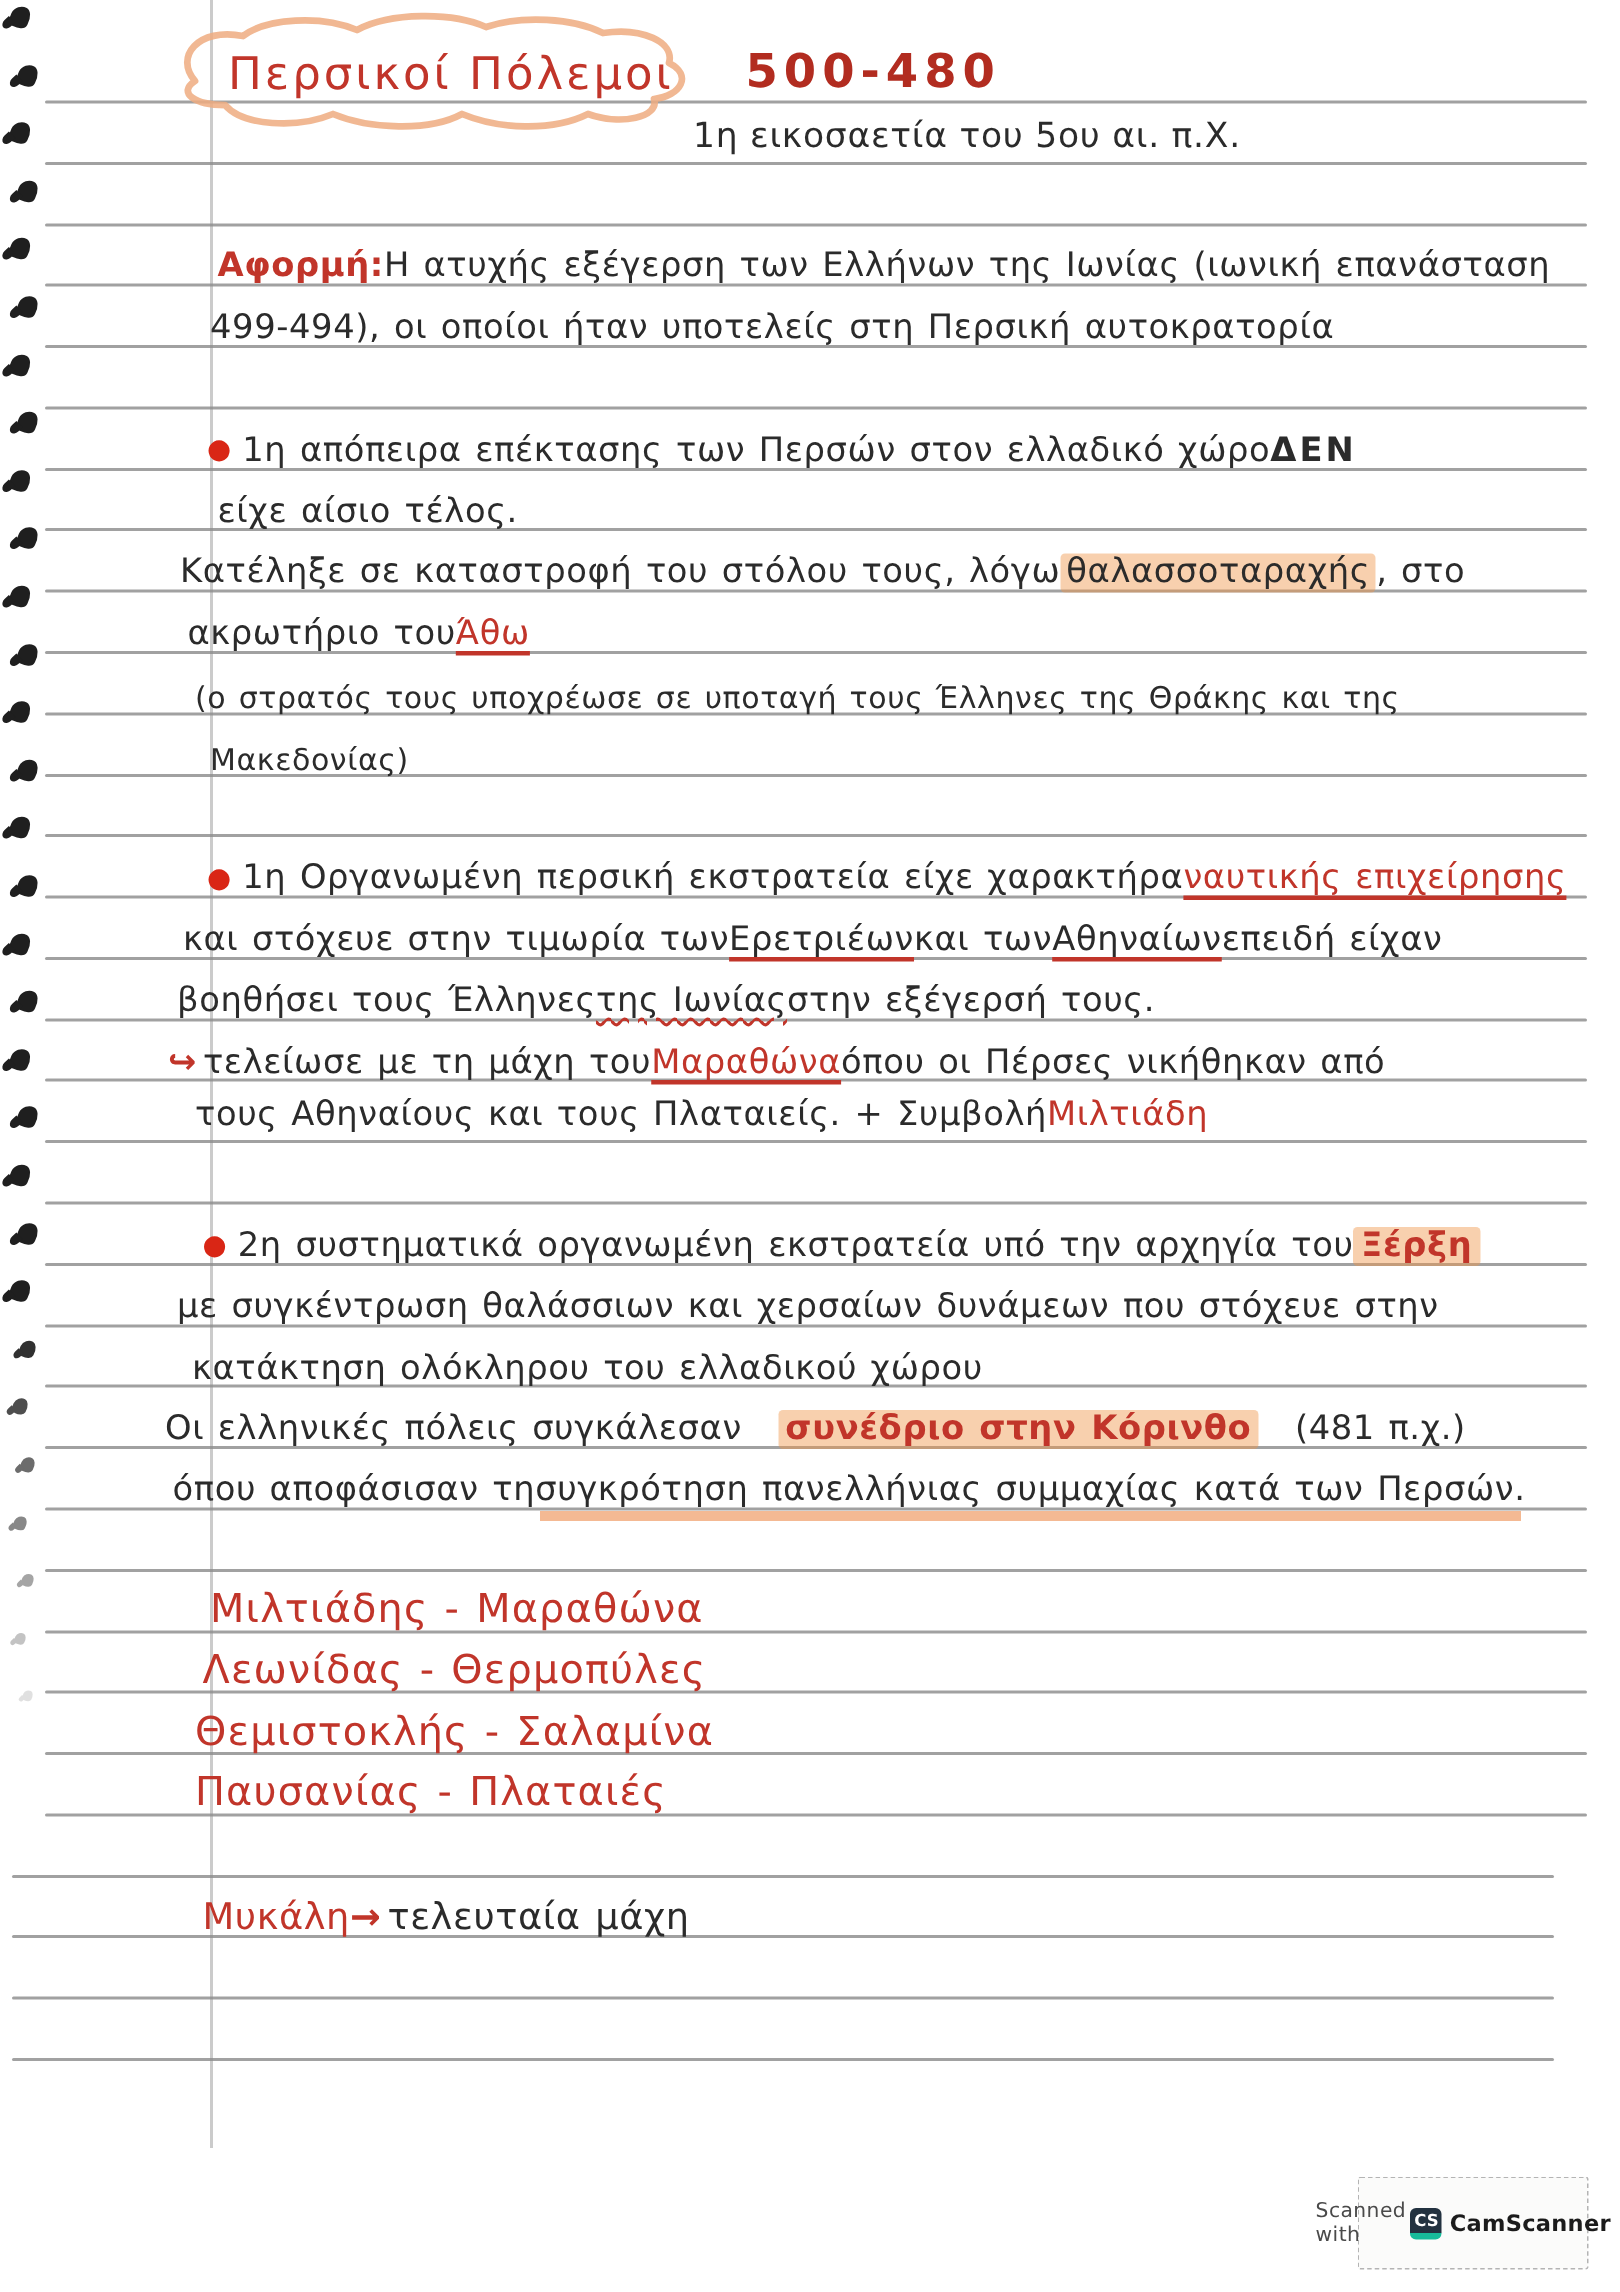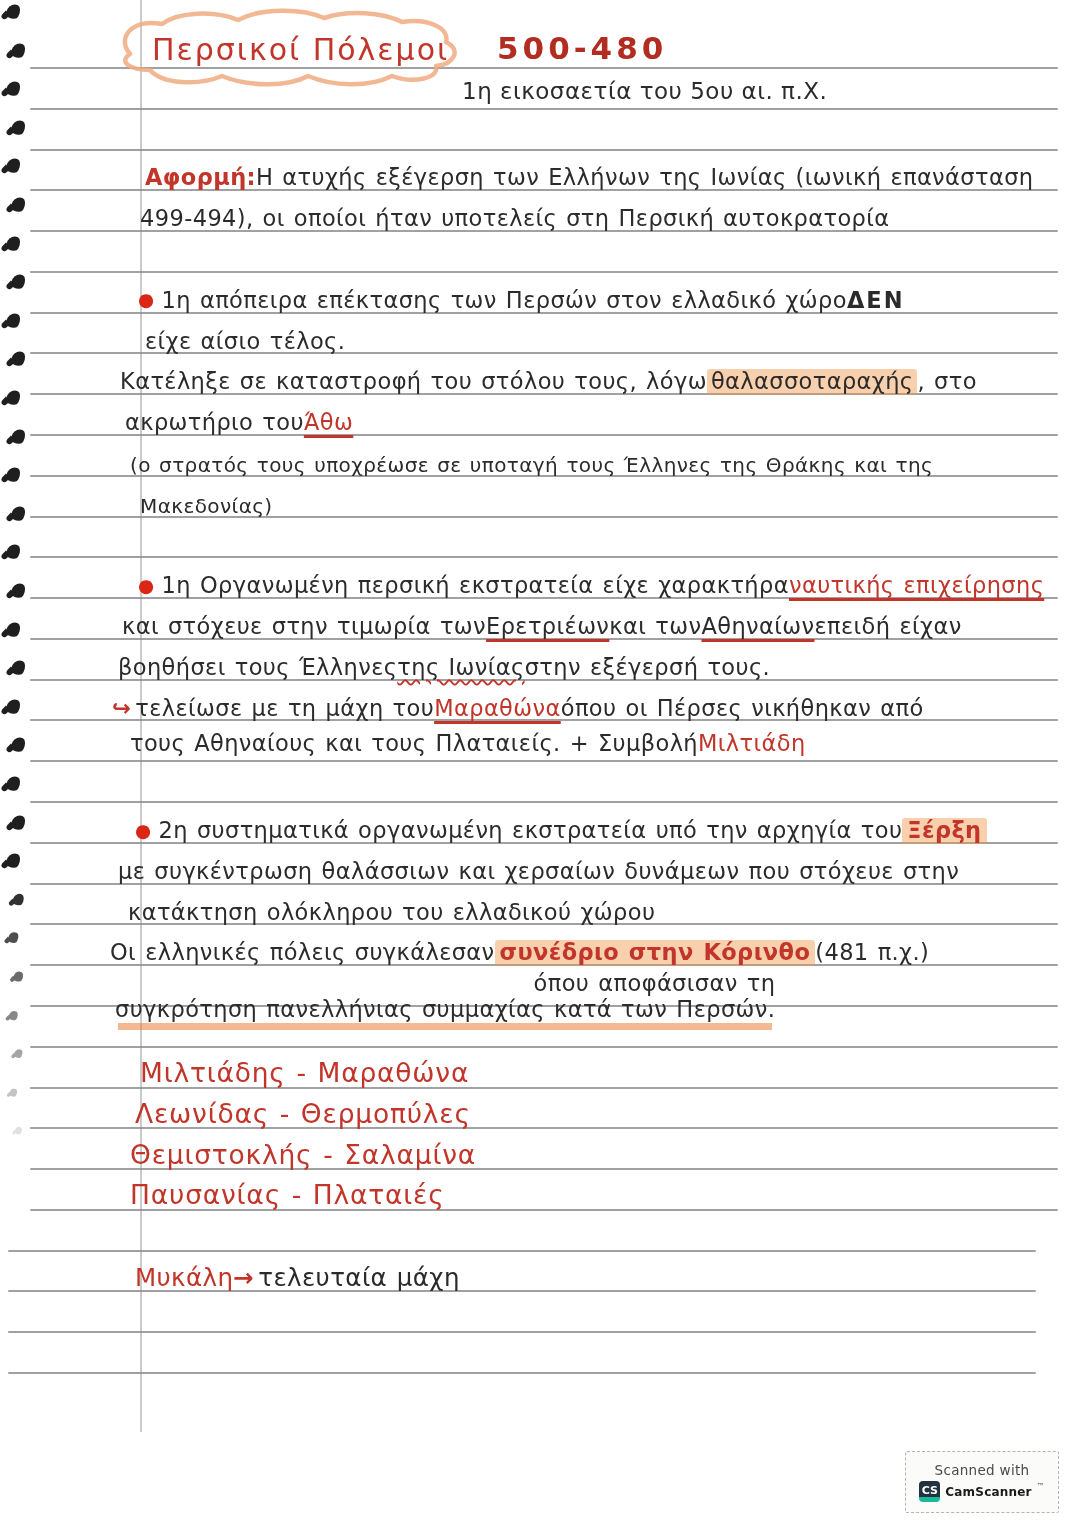--- a/index.html
+++ b/index.html
@@ -66,32 +66,32 @@
   }
   #subtitle{
     position:absolute;left:462px;top:78px;
     font-size:23px;color:var(--ink);letter-spacing:0.5px;
   }
   #title-cloud{position:absolute;left:110px;top:8px;pointer-events:none;}
   
   #watermark{
     position:absolute;left:905px;top:1451px;width:152px;height:60px;
     border:1.5px dashed #b4b4b4;background:#fbfbfa;border-radius:2px;
-    display:flex;flex-direction:column;align-items:center;justify-content:center;gap:3px;
+    display:flex;flex-direction:row;align-items:center;justify-content:center;gap:3px;
   }
   #wm-line1{font-size:13.5px;color:#4a4a4a;letter-spacing:0.3px;}
   #wm-row{display:flex;align-items:center;gap:5px;}
   #wm-logo{
     width:21px;height:21px;border-radius:4px;
     background:linear-gradient(#233240 78%, #17bb9a 78%);
     color:#fff;font-size:11px;font-weight:700;
     display:flex;align-items:center;justify-content:center;
     padding-bottom:3px;box-sizing:border-box;
   }
-  #wm-brand{font-size:12px;font-weight:600;color:#1b1b1b;letter-spacing:0.2px;}
+  #wm-brand{font-size:15px;font-weight:600;color:#1b1b1b;letter-spacing:0.2px;}
   #wm-tm{font-size:8px;color:#555;transform:translateY(-5px);}
 </style>
 </head>
 <body>
 
 <div id="page">
     <div class="rule short" style="top: 1371.96px;"></div>
     <div class="rule short" style="top: 1331.18px;"></div>
     <div class="rule short" style="top: 1290.4px;"></div>
     <div class="rule short" style="top: 1249.62px;"></div>
@@ -238,26 +238,26 @@
       <span class="seg bullet">●</span>
       <span class="seg ink">2η συστηματικά οργανωμένη εκστρατεία υπό την αρχηγία του </span>
       <span class="seg red-hl">Ξέρξη</span>
     </div>
     <div class="note-line" style="left: 118px; top: 848.6px;">
       <span class="seg ink">με συγκέντρωση θαλάσσιων και χερσαίων δυνάμεων που στόχευε στην</span>
     </div>
     <div class="note-line" style="left: 128px; top: 889.38px;">
       <span class="seg ink">κατάκτηση ολόκληρου του ελλαδικού χώρου</span>
     </div>
-    <div class="note-line" style="left: 110px; top: 930.16px;">
+    <div class="note-line" style="left: 110px; top: 930.16px; gap: 24px;">
       <span class="seg ink">Οι ελληνικές πόλεις συγκάλεσαν </span>
       <span class="seg red-hl">συνέδριο στην Κόρινθο</span>
       <span class="seg ink">  (481 π.χ.)</span>
     </div>
-    <div class="note-line" style="left: 115px; top: 970.94px; flex-direction: column;">
+    <div class="note-line" style="left: 115px; top: 970.94px;">
       <span class="seg ink">όπου αποφάσισαν τη </span>
       <span class="seg swath">συγκρότηση πανελλήνιας συμμαχίας κατά των Περσών.</span>
     </div>
     <div class="note-line red-list" style="left: 135px; top: 1093.28px;">
       <span class="seg red">Λεωνίδας - Θερμοπύλες</span>
     </div>
     <div class="note-line red-list" style="left: 140px; top: 1052.5px;">
       <span class="seg red">Μιλτιάδης - Μαραθώνα</span>
     </div>
     <div class="note-line red-list" style="left: 130px; top: 1134.06px;">

